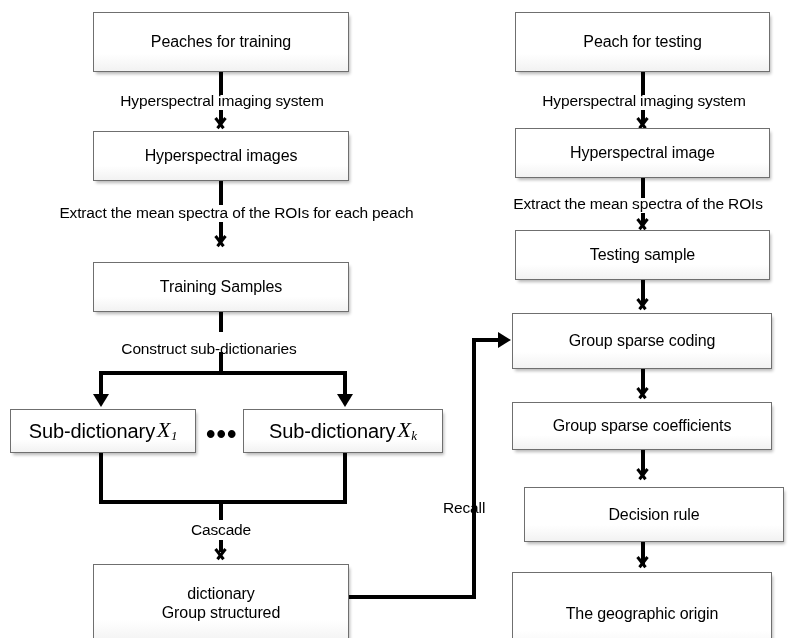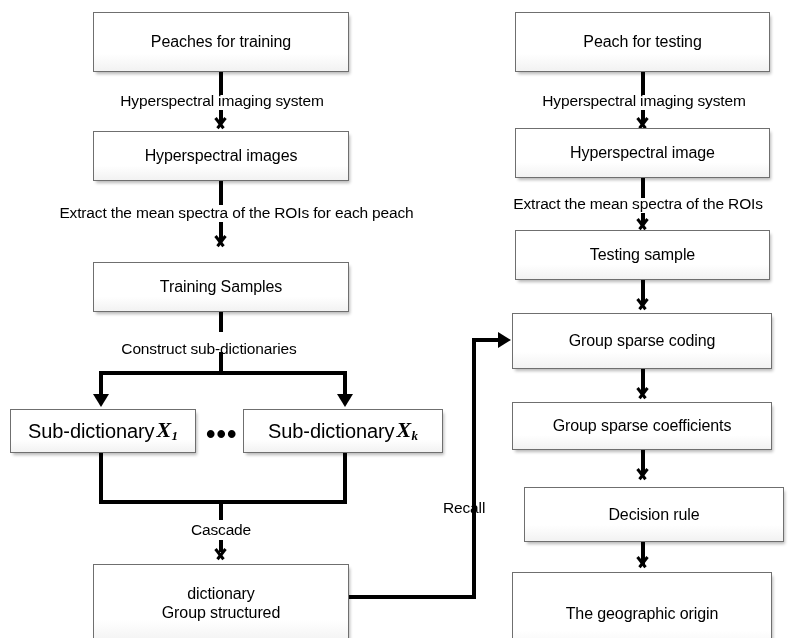--- a/index.html
+++ b/index.html
@@ -36,21 +36,20 @@
     letter-spacing: -0.1px;
     padding: 0 6px;
   }
   .box.two-line { line-height: 1.18; }
 
   .box .sub-var {
     font-family: "Liberation Serif", serif;
     font-style: italic;
     font-size: 22px;
     padding-left: 2px;
-    font-weight: bold;
   }
   .box .sub-var sub {
     font-size: 13px;
     font-style: italic;
     vertical-align: -0.25em;
     padding-left: 0.5px;
   }
 
   
   .edge-label {

